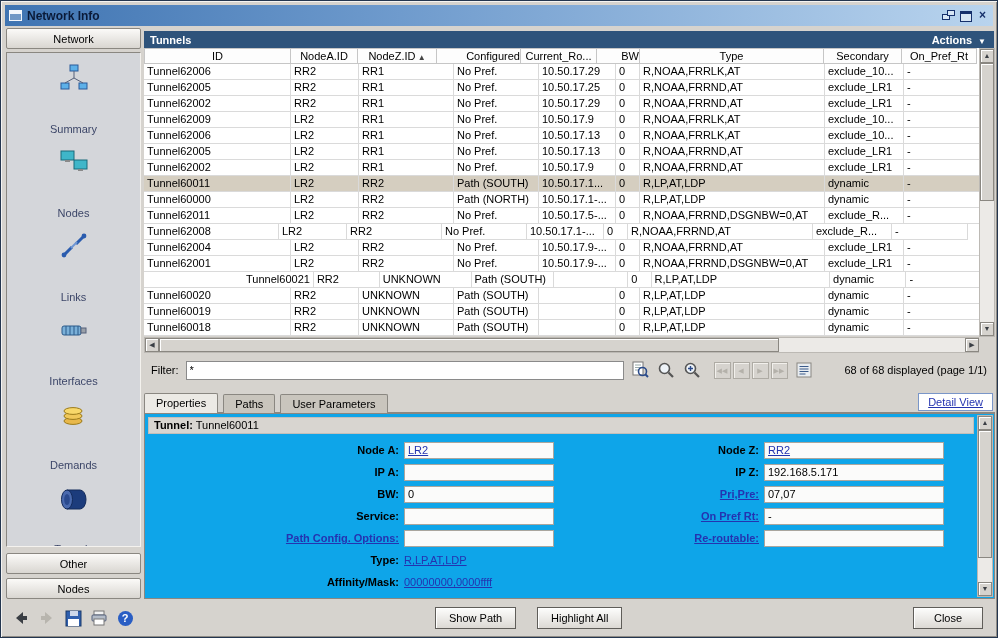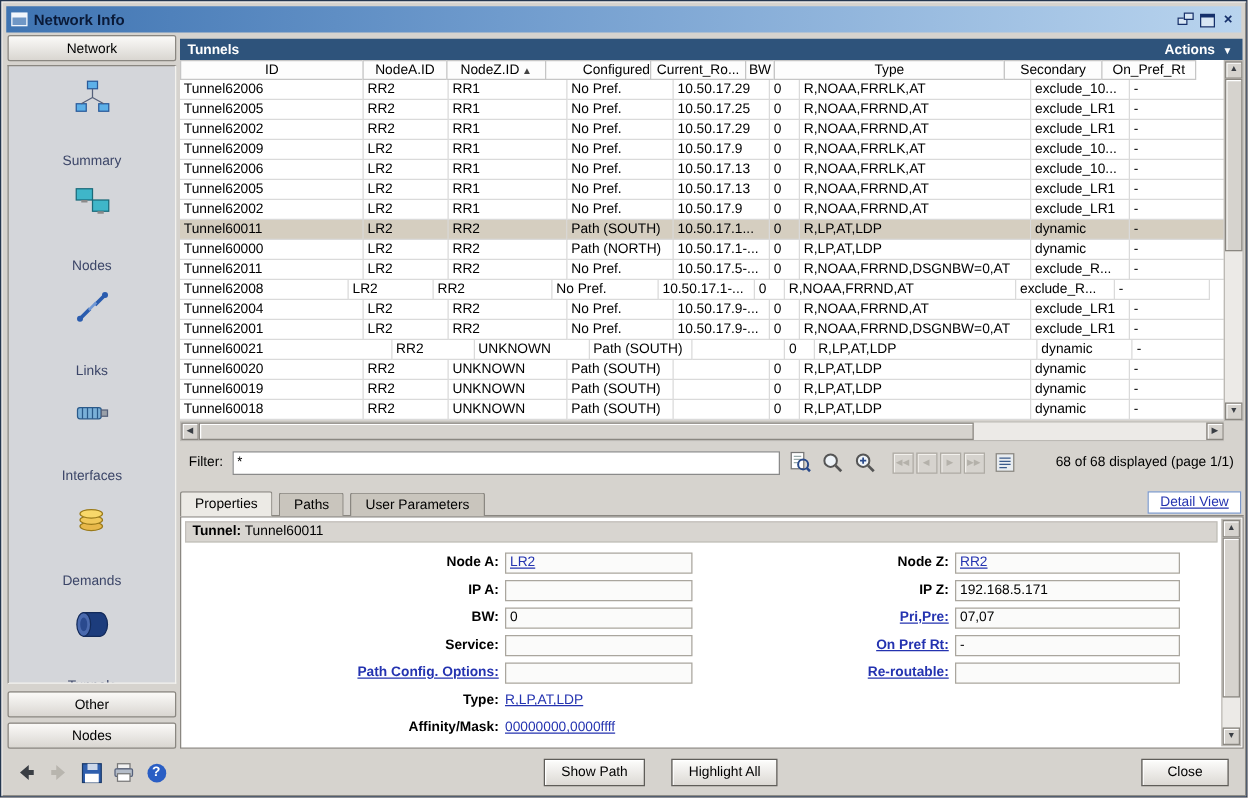--- a/index.html
+++ b/index.html
@@ -81,21 +81,21 @@
 
   
   .tabs-row { position:absolute; top:365px; left:1px; width:851px; height:20px; border-bottom:1px solid #8a8781; }
   .tab { display:inline-block; height:19px; line-height:18px; padding:0 11px; margin-right:2px; vertical-align:bottom;
          background:#c9c5bd; border:1px solid #8a8781; border-bottom:none; border-radius:2px 2px 0 0; font-size:11px; cursor:pointer; }
   .tab.active { background:#eceae5; height:20px; line-height:19px; position:relative; z-index:2; }
   .detail-view { position:absolute; right:2px; top:0; height:18px; line-height:16px; border:1px solid #7a96c8;
                  background:#fff; padding:0 9px; font-size:11px; cursor:pointer; }
 
   
-  .props { position:absolute; top:385px; left:1px; width:851px; height:186px; background:#ffffff; border:1px solid #8a8781; }
+  .props { position:absolute; top:385px; left:1px; width:851px; height:186px; background:#0ea5e9; border:1px solid #8a8781; }
   .prop-header { margin:3px 20px 3px 3px; height:17px; background:#d8d5d0; border:1px solid #c2bfba;
                  font-size:11px; line-height:15px; padding:0 5px; }
   .prop-header .b { font-weight:bold; }
   .prop-form { position:absolute; top:25px; left:4px; right:20px; bottom:2px; overflow:hidden; }
   .prop-row { display:flex; height:22px; align-items:center; }
   .prop-cell { display:flex; align-items:center; }
   .prop-cell.l { width:415px; }
   .prop-cell.r { width:400px; }
   .prop-label { text-align:right; font-weight:bold; font-size:11px; padding-right:5px; white-space:nowrap; }
   .l .prop-label { width:255px; }
@@ -221,21 +221,21 @@
         <span class="caret">▼</span>
       </span>
     </div>
 
     <div class="thead">
         <div class="th" style="width: 147px;">ID</div>
         <div class="th" style="width: 68px;">NodeA.ID</div>
         <div class="th" style="width: 80px;">NodeZ.ID<span class="sort"> ▲</span></div>
         <div class="th" style="width: 85px; text-align: right;">Configured</div>
         <div class="th" style="width: 77px;">Current_Ro...</div>
-        <div class="th" style="width: 24px;">BW</div>
+        <div class="th" style="width: 44px; text-align: right;">BW</div>
         <div class="th" style="width: 185px;">Type</div>
         <div class="th" style="width: 79px;">Secondary</div>
         <div class="th" style="width: 76px;">On_Pref_Rt</div>
       </div>
     <div class="tbody">
         <div class="tr">
           <div class="td" style="width: 147px;">Tunnel62006</div>
           <div class="td" style="width: 68px;">RR2</div>
           <div class="td" style="width: 95px;">RR1</div>
           <div class="td" style="width: 85px;">No Pref.</div>
@@ -371,21 +371,21 @@
           <div class="td" style="width: 68px;">LR2</div>
           <div class="td" style="width: 95px;">RR2</div>
           <div class="td" style="width: 85px;">No Pref.</div>
           <div class="td" style="width: 77px;">10.50.17.9-...</div>
           <div class="td" style="width: 24px;">0</div>
           <div class="td" style="width: 185px;">R,NOAA,FRRND,DSGNBW=0,AT</div>
           <div class="td" style="width: 79px;">exclude_LR1</div>
           <div class="td" style="width: 76px;">-</div>
         </div>
         <div class="tr">
-          <div class="td" style="width: 176px;">Tunnel60021</div>
+          <div class="td" style="width: 176px; text-align: right;">Tunnel60021</div>
           <div class="td" style="width: 68px;">RR2</div>
           <div class="td" style="width: 95px;">UNKNOWN</div>
           <div class="td" style="width: 85px;">Path (SOUTH)</div>
           <div class="td" style="width: 77px;"></div>
           <div class="td" style="width: 24px;">0</div>
           <div class="td" style="width: 185px;">R,LP,AT,LDP</div>
           <div class="td" style="width: 79px;">dynamic</div>
           <div class="td" style="width: 76px;">-</div>
         </div>
         <div class="tr">

